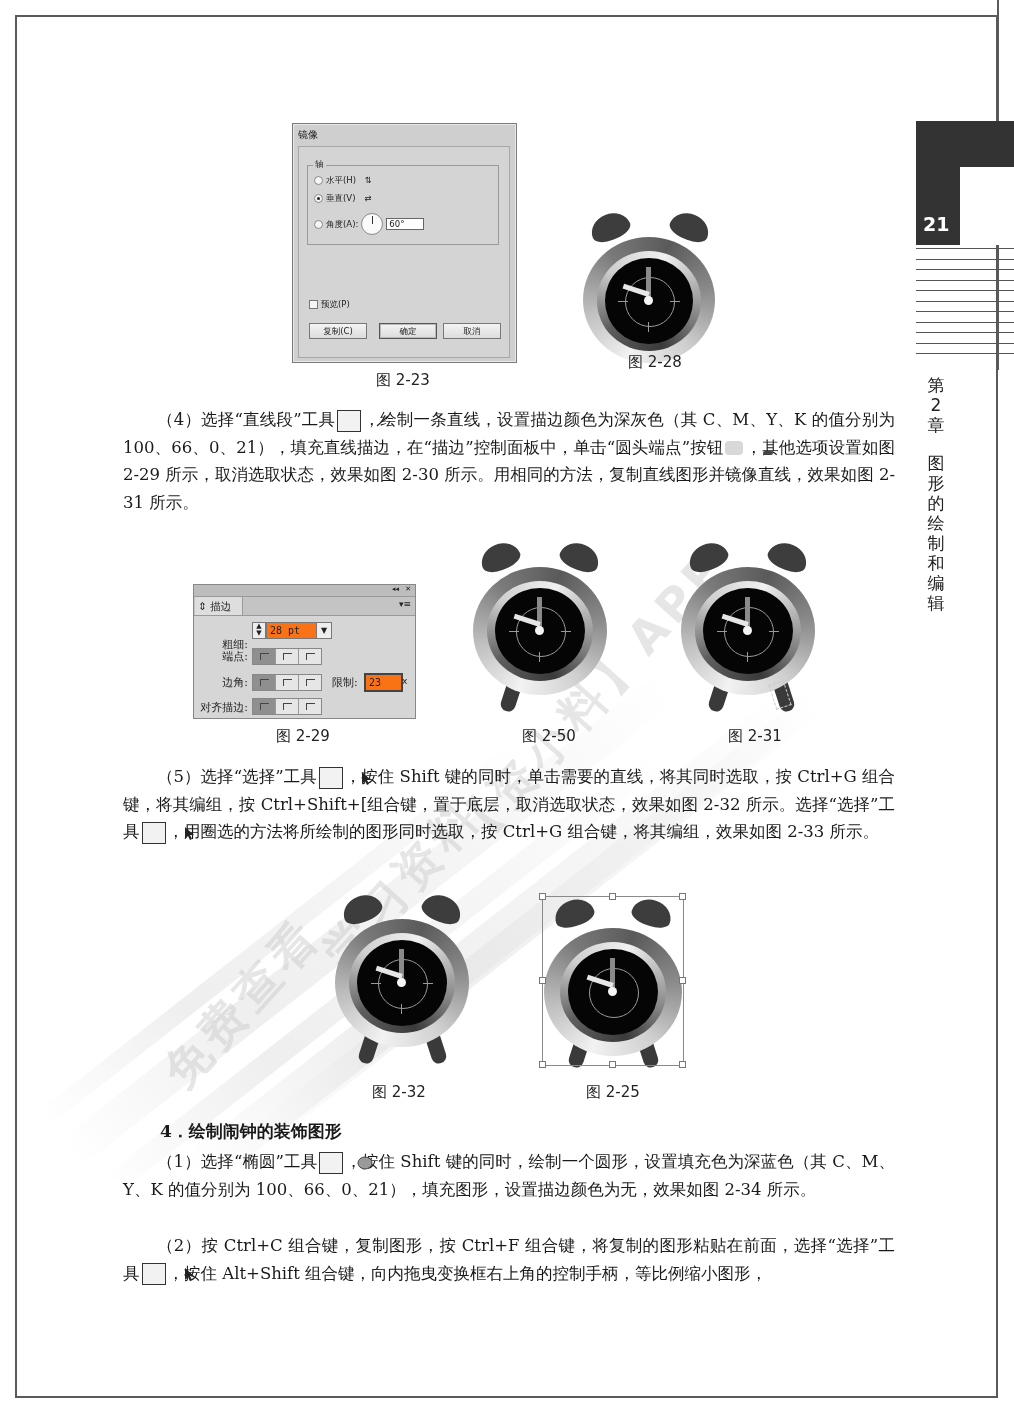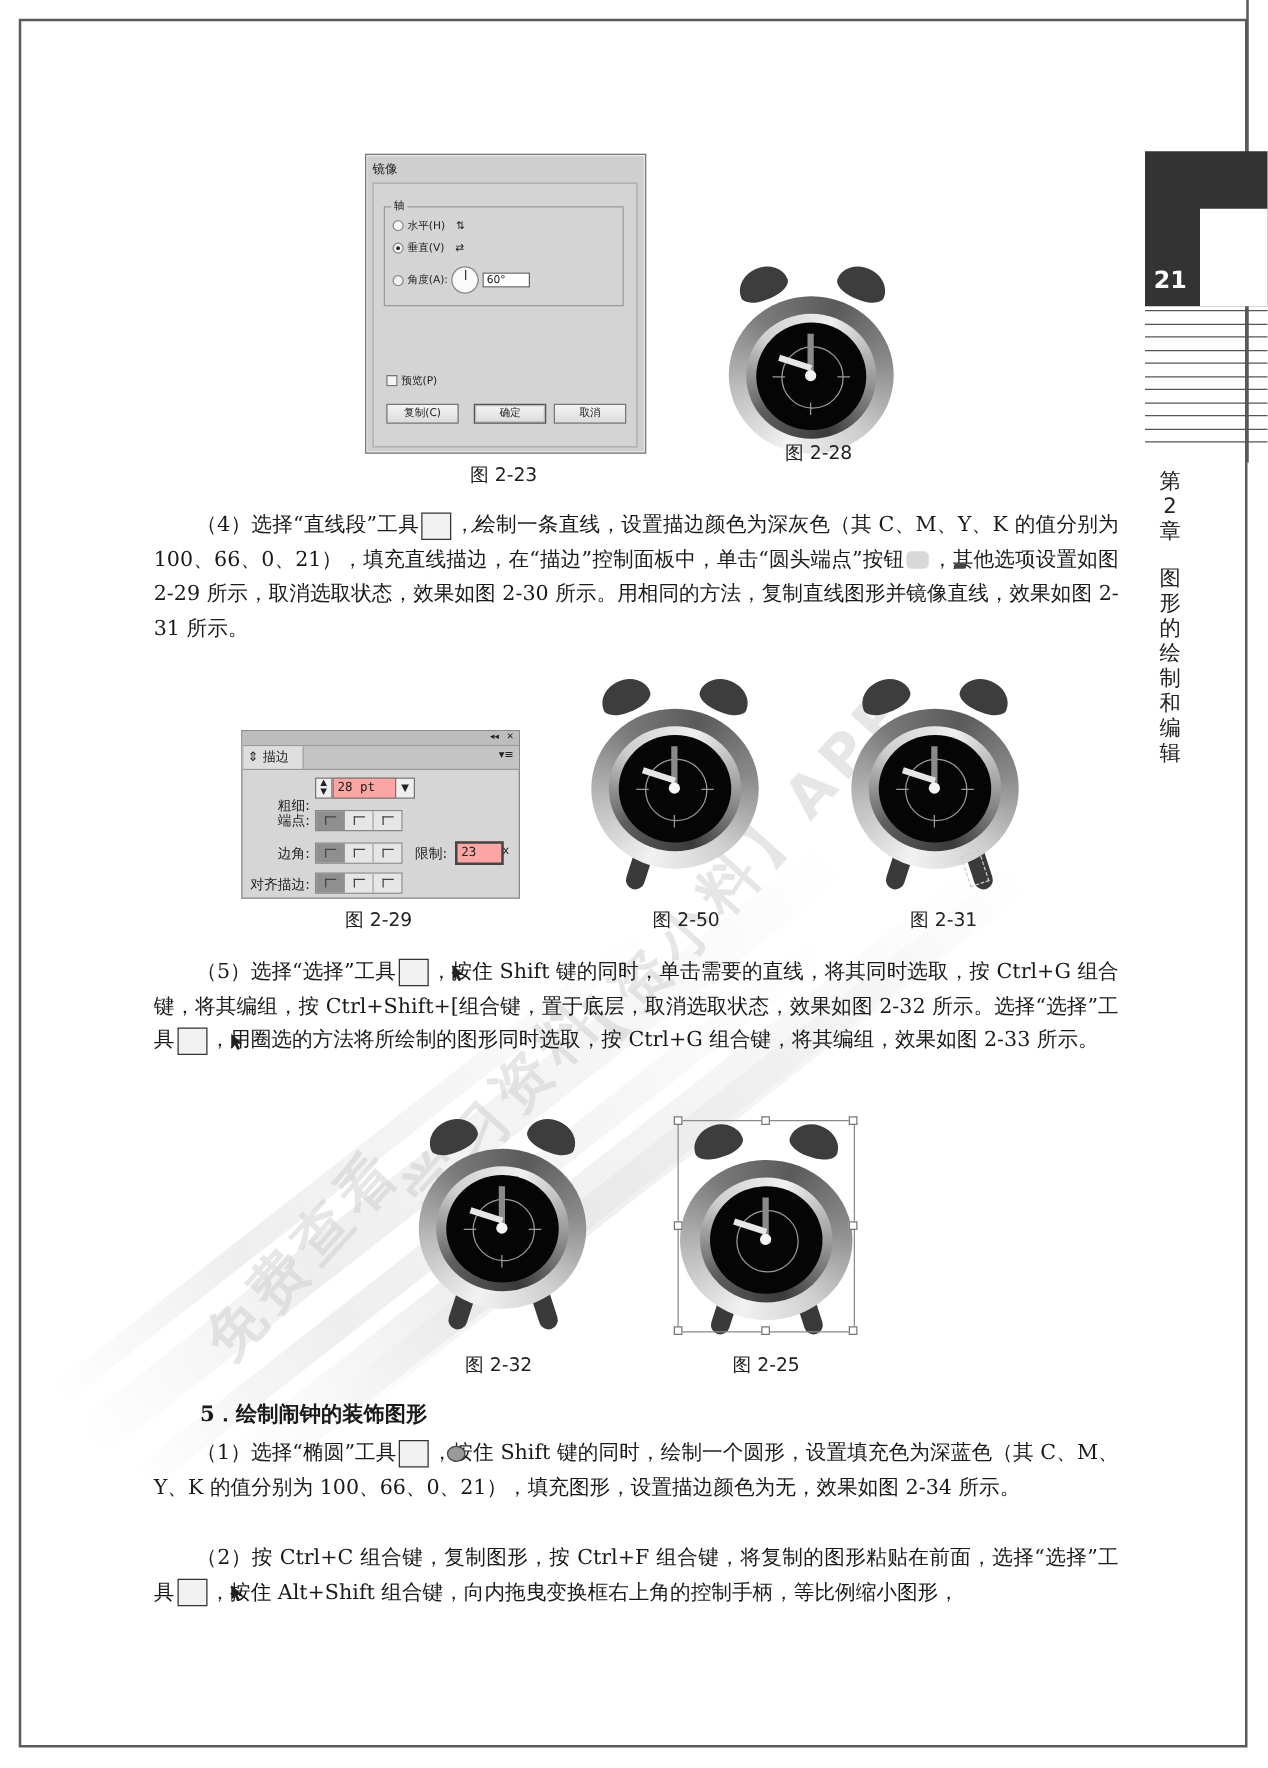--- a/index.html
+++ b/index.html
@@ -60,21 +60,21 @@
            font-family:"DejaVu Sans",sans-serif; font-size:11px; color:#222; }
   .panel-top { position:absolute; left:0; top:0; width:100%; height:11px; background:#bdbdbd; border-bottom:1px solid #999; font-size:7px; text-align:right; }
   .panel-tab { position:absolute; left:1px; top:12px; width:44px; height:18px; background:#dedede; border-right:1px solid #999; line-height:18px; padding-left:3px; font-size:10.5px; }
   .panel-tabbar { position:absolute; left:0; top:12px; width:100%; height:18px; background:#c4c4c4; border-bottom:1px solid #999; }
   .panel-label { position:absolute; text-align:right; width:54px; font-size:11px; }
   .seg { position:absolute; height:15px; display:flex; border:1px solid #888; }
   .seg span { width:22px; height:15px; border-right:1px solid #999; background:#e6e6e6; position:relative; }
   .seg span:last-child { border-right:none; }
   .seg span.on { background:#8f8f8f; }
   .seg span::after { content:""; position:absolute; left:7px; top:4px; width:8px; height:6px; border-left:1px solid #444; border-top:1px solid #444; }
-  .numbox { position:absolute; height:15px; background:#fca5a5; border:1px solid #777; font-family:"DejaVu Sans Mono",monospace; font-size:10px; line-height:15px; padding-left:3px; }
+  .numbox { position:absolute; height:15px; background:#f97316; border:1px solid #777; font-family:"DejaVu Sans Mono",monospace; font-size:10px; line-height:15px; padding-left:3px; }
 
   
   .clock { position:absolute; }
   .clock .ear { position:absolute; width:40px; height:26px; background:#3d3d3d; border-radius:50% 50% 45% 45% / 65% 65% 35% 35%; }
   .clock .leg { position:absolute; width:15px; height:36px; background:#3a3a3a; border-radius:8px; }
   .clock .ring { position:absolute; border-radius:50%;
                  background: conic-gradient(from 200deg, #f2f2f2, #bdbdbd, #7a7a7a, #5a5a5a, #8a8a8a, #cfcfcf, #f2f2f2); }
   .clock .ring2 { position:absolute; border-radius:50%;
                   background: conic-gradient(from 20deg, #f0f0f0, #9a9a9a, #3a3a3a, #5e5e5e, #cfcfcf, #f0f0f0); }
   .clock .face { position:absolute; border-radius:50%; background:#050505; }
@@ -304,21 +304,21 @@
   <div class="handle" style="left:67px; top:-1px;"></div>
   <div class="handle" style="left:137px; top:-1px;"></div>
   <div class="handle" style="left:-3px; top:83px;"></div>
   <div class="handle" style="left:137px; top:83px;"></div>
   <div class="handle" style="left:-3px; top:167px;"></div>
   <div class="handle" style="left:67px; top:167px;"></div>
   <div class="handle" style="left:137px; top:167px;"></div>
 </div>
 <div class="caption" style="left:586px; top:1083px;">图 2-25</div>
 
-<div class="section-head">5．绘制闹钟的装饰图形</div>
+<div class="section-head">4．绘制闹钟的装饰图形</div>
 
 <div class="para" style="top:1148px;">
   <p><span>（1）选择“椭圆”工具</span><span class="tool-icon"><svg width="22" height="20">
           <ellipse cx="11" cy="10" rx="7" ry="6" fill="#9a9a9a" stroke="#444"></ellipse>
         </svg></span><span>，按住 Shift 键的同时，绘制一个圆形，设置填充色为深蓝色（其 C、M、Y、K 的值分别为 100、66、0、21），填充图形，设置描边颜色为无，效果如图 2-34 所示。</span></p>
 </div>
 
 <div class="para" style="top:1232px;">
   <p><span>（2）按 Ctrl+C 组合键，复制图形，按 Ctrl+F 组合键，将复制的图形粘贴在前面，选择“选择”工具</span><span class="tool-icon"><svg width="22" height="20">
           <path d="M8 4 L8 16 L11 13 L13 17 L15 16 L13 12 L17 12 Z" fill="#222"></path>

